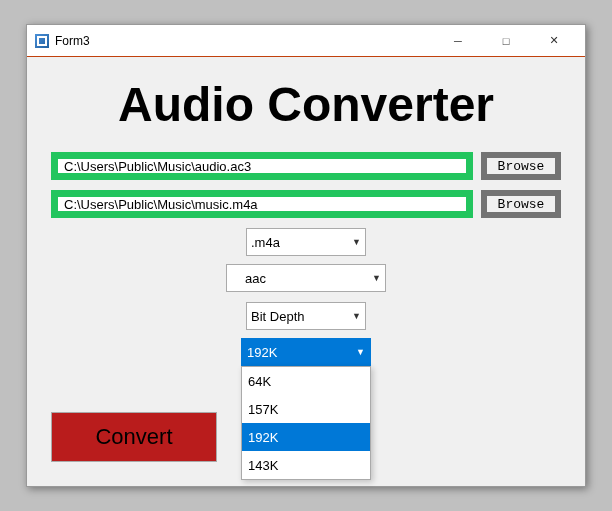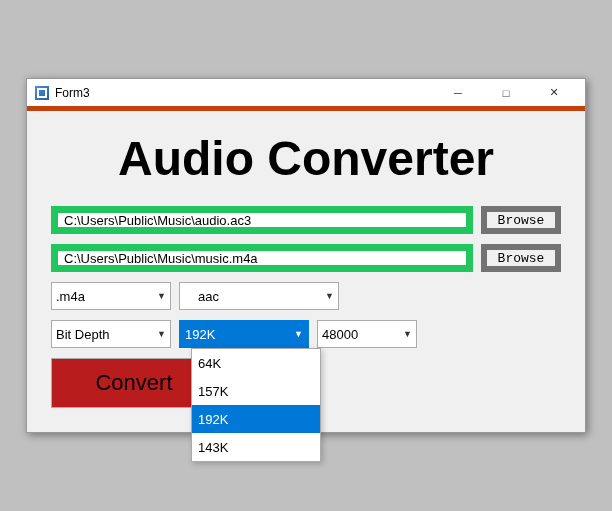--- a/index.html
+++ b/index.html
@@ -16,21 +16,21 @@
 
     .window {
       width: 560px;
       background: #f0f0f0;
       border: 1px solid #999;
       box-shadow: 2px 2px 8px rgba(0,0,0,0.4);
     }
 
     .title-bar {
       background: #ffffff;
-      border-bottom: 5px solid #c2410c;
+      border-bottom: 1px solid #c2410c;
       height: 32px;
       display: flex;
       align-items: center;
       padding: 0 8px;
       justify-content: space-between;
     }
 
     .title-bar-left {
       display: flex;
       align-items: center;
@@ -115,20 +115,21 @@
       font-size: 13px;
       font-family: Liberation Mono, monospace;
     }
 
     .select-row {
       display: flex;
       align-items: center;
       gap: 8px;
       margin-bottom: 10px;
       position: relative;
+      flex-direction: column;
     }
 
     .select-box {
       height: 28px;
       border: 1px solid #aaa;
       background: #fff;
       font-size: 13px;
       font-family: inherit;
       padding: 0 4px;
       cursor: pointer;
@@ -190,21 +191,21 @@
       cursor: pointer;
     }
 
     .bitrate-select-display .arrow {
       font-size: 9px;
     }
 
     .dropdown-list {
       position: absolute;
       top: 28px;
-      left: 12px;
+      left: 0;
       width: 130px;
       background: #fff;
       border: 1px solid #aaa;
       z-index: 100;
       box-shadow: 2px 2px 6px rgba(0,0,0,0.2);
     }
 
     .dropdown-item {
       height: 28px;
       display: flex;

